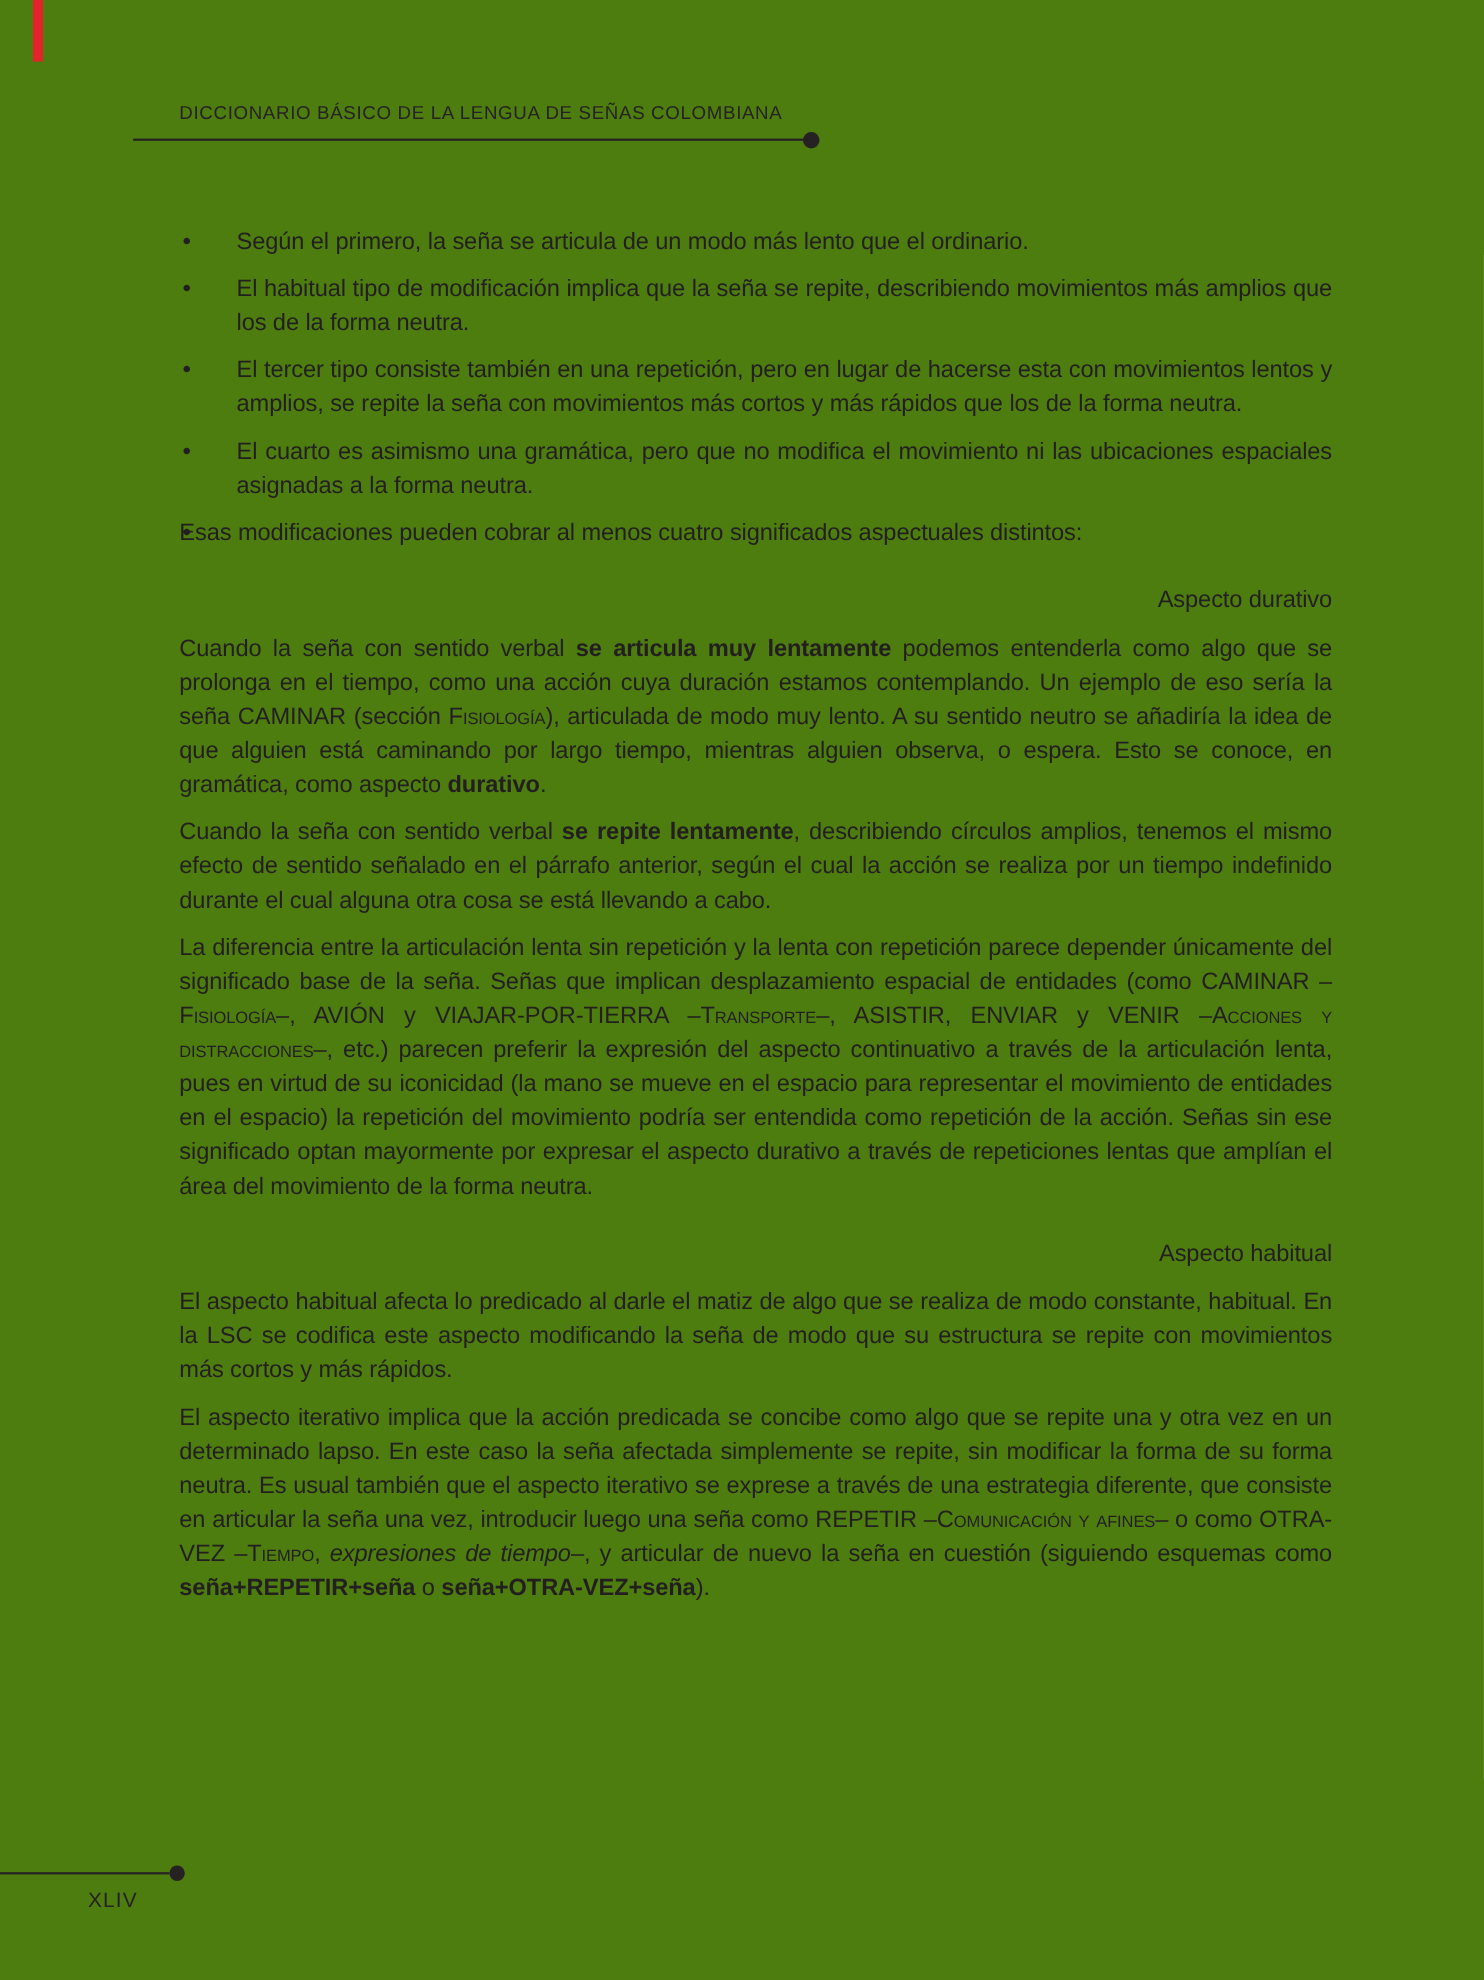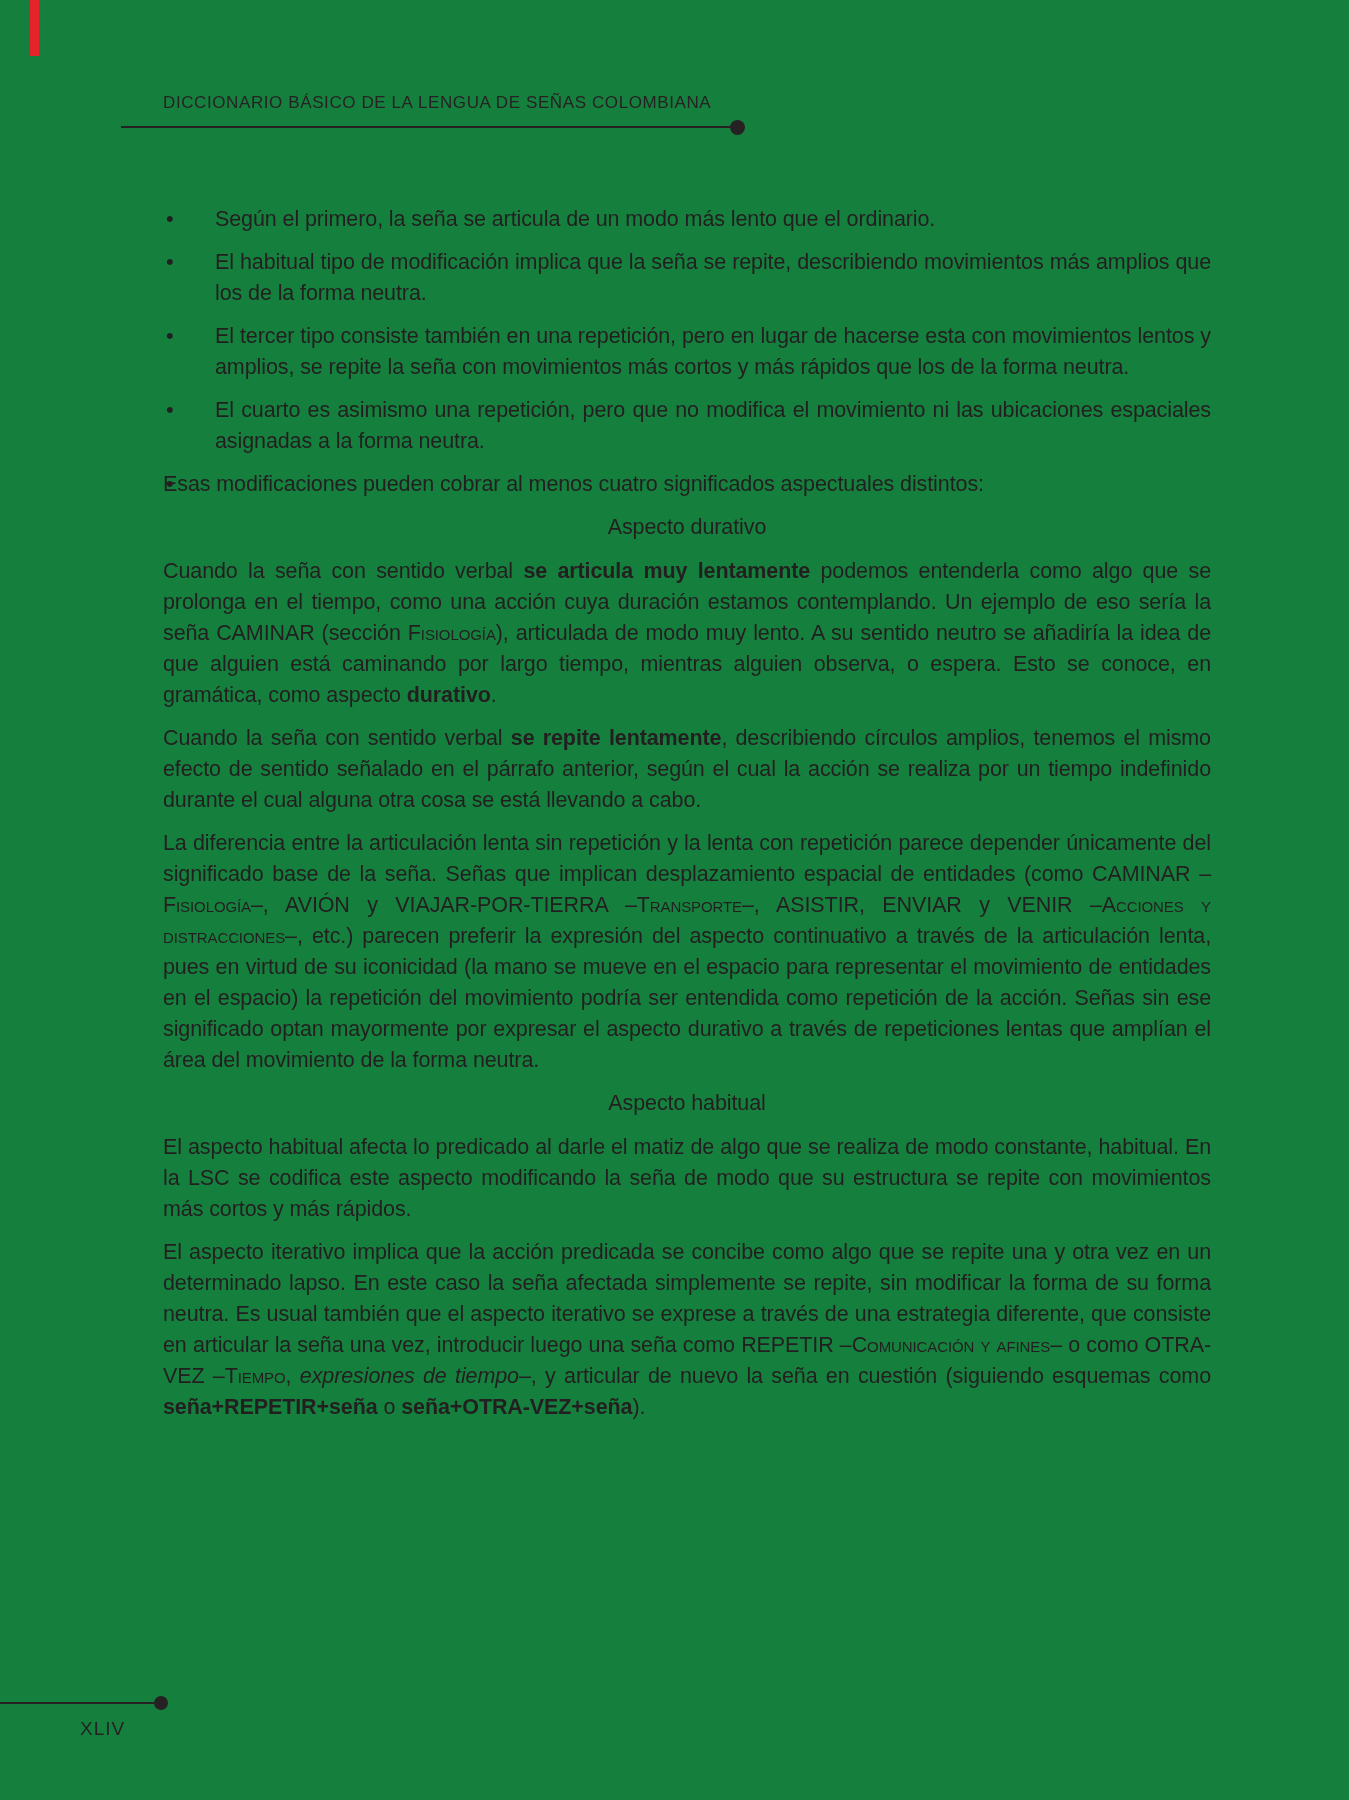--- a/index.html
+++ b/index.html
@@ -1,19 +1,19 @@
 <!DOCTYPE html>
 <html><head>
 <meta charset="utf-8">
 <style>
   html,body{margin:0;padding:0;background:#e9e9e9;}
   #page{
     position:relative;
     width:1349px;height:1800px;
-    background:#15803d;
+    background:#4d7c0f;
     font-family:"Liberation Sans", sans-serif;
     color:#231f20;
     overflow:hidden;
   }
   
   #red-mark{
     position:absolute;left:30px;top:0;width:9px;height:56px;
     background:#e5232b;
   }
   
@@ -31,21 +31,21 @@
     border-radius:50%;background:#262223;
   }
   
   #body-content{
     position:absolute;left:163px;top:204px;width:1048px;
     font-size:21.5px;line-height:31px;
     text-align:justify;
     letter-spacing:-0.1px;
   }
   .block{margin:0 0 12px 0;}
-  .block.heading{margin-top:12px;margin-bottom:13px;text-align:center;}
+  .block.heading{margin-top:30px;margin-bottom:13px;text-align:right;}
   .block.bullet{position:relative;padding-left:52px;}
   .block.bullet .marker{
     position:absolute;left:3px;top:-1px;
     font-size:22px;
   }
   .b{font-weight:bold;}
   .i{font-style:italic;}
   .sc{font-variant:small-caps;}
   
   #footer-rule{
@@ -68,21 +68,21 @@
   <div id="red-mark"></div>
 
   <div id="running-head">DICCIONARIO BÁSICO DE LA LENGUA DE SEÑAS COLOMBIANA</div>
   <div id="header-rule"></div>
   <div id="header-dot"></div>
 
   <div id="body-content">
       <div class="block bullet"><span class="marker">•</span><span>Según el primero, la seña se articula de un modo más lento que el ordinario.</span></div>
       <div class="block bullet"><span class="marker">•</span><span>El habitual tipo de modificación implica que la seña se repite, describiendo movimientos más amplios que los de la forma neutra.</span></div>
       <div class="block bullet"><span class="marker">•</span><span>El tercer tipo consiste también en una repetición, pero en lugar de hacerse esta con movimientos lentos y amplios, se repite la seña con movimientos más cortos y más rápidos que los de la forma neutra.</span></div>
-      <div class="block bullet"><span class="marker">•</span><span>El cuarto es asimismo una repetición, pero que no modifica el movimiento ni las ubicaciones espaciales asignadas a la forma neutra.</span></div>
+      <div class="block bullet"><span class="marker">•</span><span>El cuarto es asimismo una gramática, pero que no modifica el movimiento ni las ubicaciones espaciales asignadas a la forma neutra.</span></div>
       <div class="block bullet"><span class="marker">•</span></div>
       <div class="block para"><span>Esas modificaciones pueden cobrar al menos cuatro significados aspectuales distintos:</span></div>
       <div class="block heading"><span>Aspecto durativo</span></div>
       <div class="block para"><span>Cuando la seña con sentido verbal </span><span class="b">se articula muy lentamente</span><span> podemos entenderla como algo que se prolonga en el tiempo, como una acción cuya duración estamos contemplando. Un ejemplo de eso sería la seña CAMINAR (sección </span><span class="sc">Fisiología</span><span>), articulada de modo muy lento. A su sentido neutro se añadiría la idea de que alguien está caminando por largo tiempo, mientras alguien observa, o espera. Esto se conoce, en gramática, como aspecto </span><span class="b">durativo</span><span>.</span></div>
       <div class="block para"><span>Cuando la seña con sentido verbal </span><span class="b">se repite lentamente</span><span>, describiendo círculos amplios, tenemos el mismo efecto de sentido señalado en el párrafo anterior, según el cual la acción se realiza por un tiempo indefinido durante el cual alguna otra cosa se está llevando a cabo.</span></div>
       <div class="block para"><span>La diferencia entre la articulación lenta sin repetición y la lenta con repetición parece depender únicamente del significado base de la seña. Señas que implican desplazamiento espacial de entidades (como CAMINAR –</span><span class="sc">Fisiología</span><span>–, AVIÓN y VIAJAR-POR-TIERRA –</span><span class="sc">Transporte</span><span>–, ASISTIR, ENVIAR y VENIR –</span><span class="sc">Acciones y distracciones</span><span>–, etc.) parecen preferir la expresión del aspecto continuativo a través de la articulación lenta, pues en virtud de su iconicidad (la mano se mueve en el espacio para representar el movimiento de entidades en el espacio) la repetición del movimiento podría ser entendida como repetición de la acción. Señas sin ese significado optan mayormente por expresar el aspecto durativo a través de repeticiones lentas que amplían el área del movimiento de la forma neutra.</span></div>
       <div class="block heading"><span>Aspecto habitual</span></div>
       <div class="block para"><span>El aspecto habitual afecta lo predicado al darle el matiz de algo que se realiza de modo constante, habitual. En la LSC se codifica este aspecto modificando la seña de modo que su estructura se repite con movimientos más cortos y más rápidos.</span></div>
       <div class="block para"><span>El aspecto iterativo implica que la acción predicada se concibe como algo que se repite una y otra vez en un determinado lapso. En este caso la seña afectada simplemente se repite, sin modificar la forma de su forma neutra. Es usual también que el aspecto iterativo se exprese a través de una estrategia diferente, que consiste en articular la seña una vez, introducir luego una seña como REPETIR –</span><span class="sc">Comunicación y afines</span><span>– o como OTRA-VEZ –</span><span class="sc">Tiempo</span><span>, </span><span class="i">expresiones de tiempo</span><span>–, y articular de nuevo la seña en cuestión (siguiendo esquemas como </span><span class="b">seña+REPETIR+seña</span><span> o </span><span class="b">seña+OTRA-VEZ+seña</span><span>).</span></div>
     </div>

